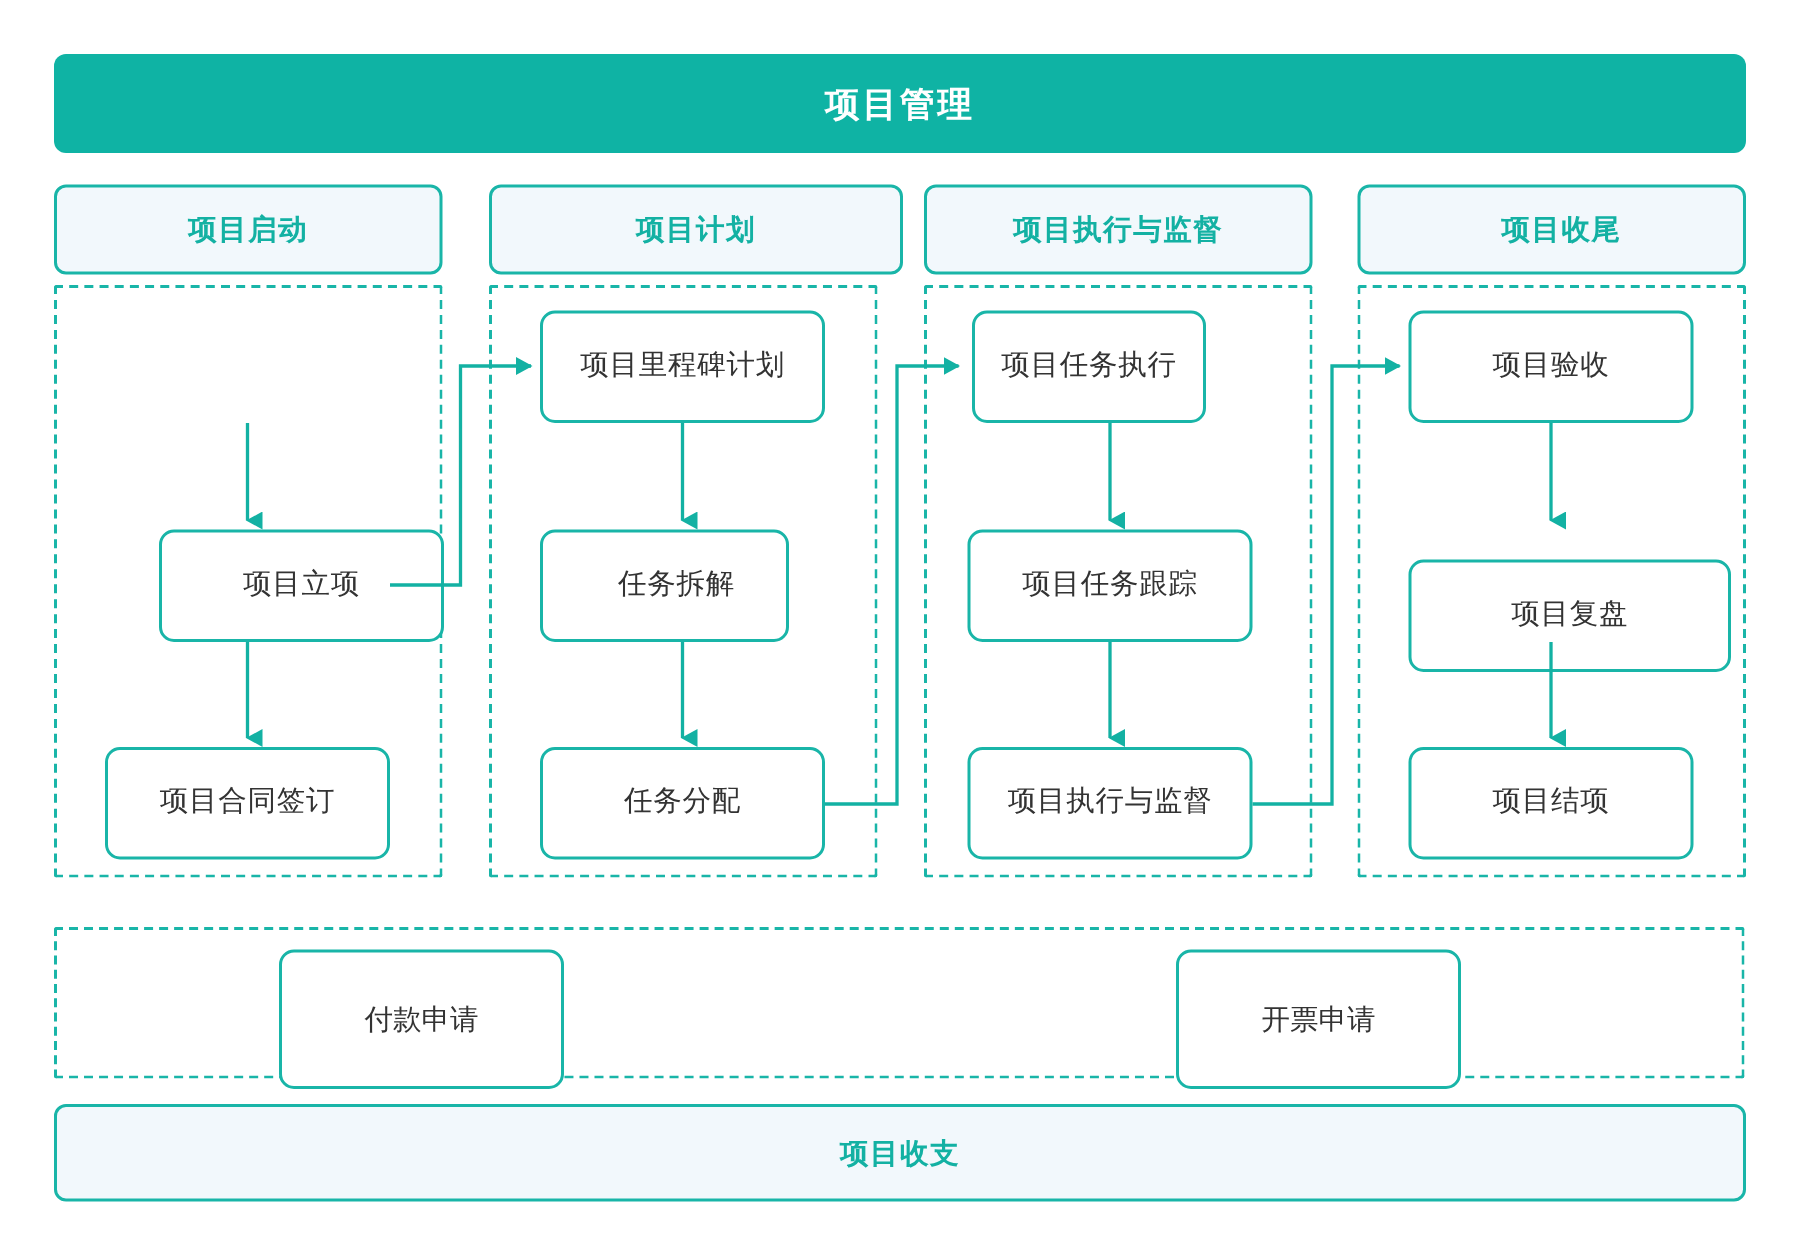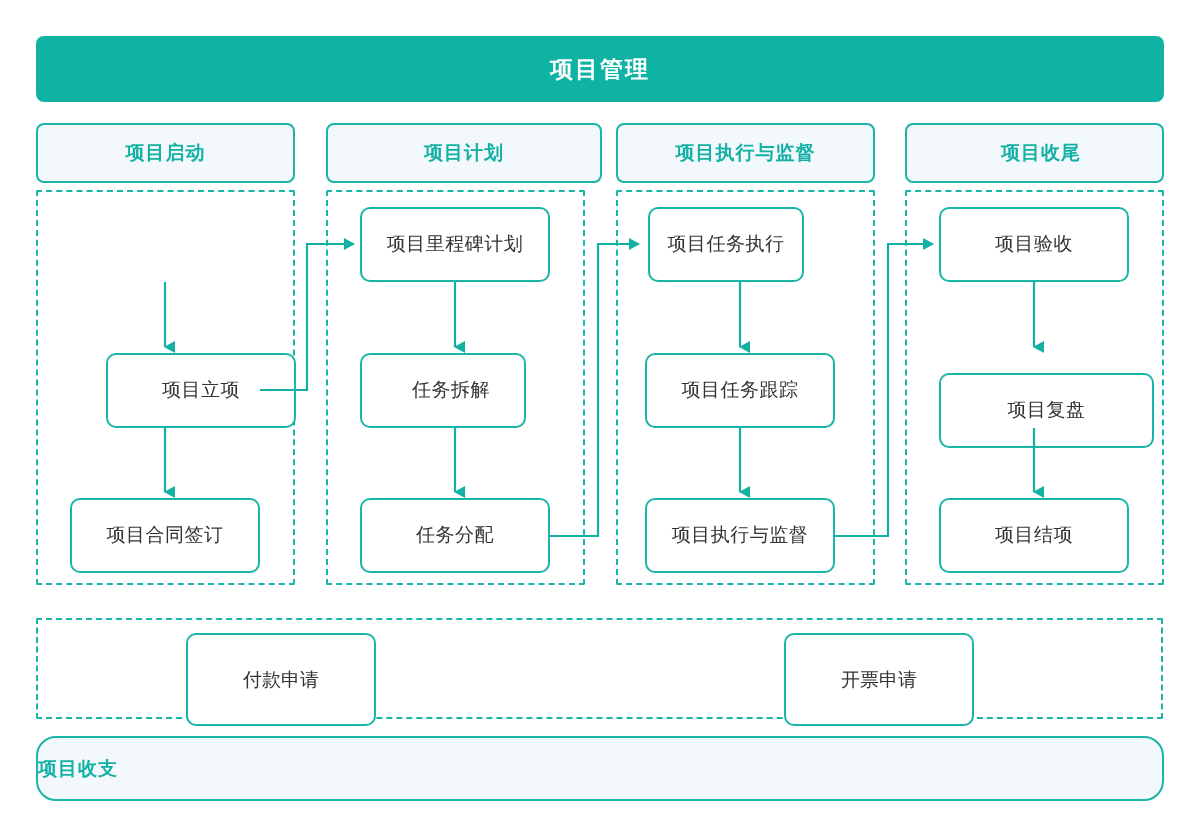--- a/index.html
+++ b/index.html
@@ -120,25 +120,25 @@
 
   
   .footer-bar {
     position: absolute;
     left: 36px;
     top: 736px;
     width: 1128px;
     height: 65px;
     background: #f2f8fc;
     border: 2px solid #19b5a8;
-    border-radius: 20px;
-    box-sizing: border-box;
-    display: flex;
-    align-items: center;
-    justify-content: flex-start;
+    border-radius: 8px;
+    box-sizing: border-box;
+    display: flex;
+    align-items: center;
+    justify-content: center;
   }
   .footer-bar .footer-label {
     color: #13b1a3;
     font-size: 19px;
     font-weight: bold;
     letter-spacing: 1px;
   }
 
   
   #connectors {

